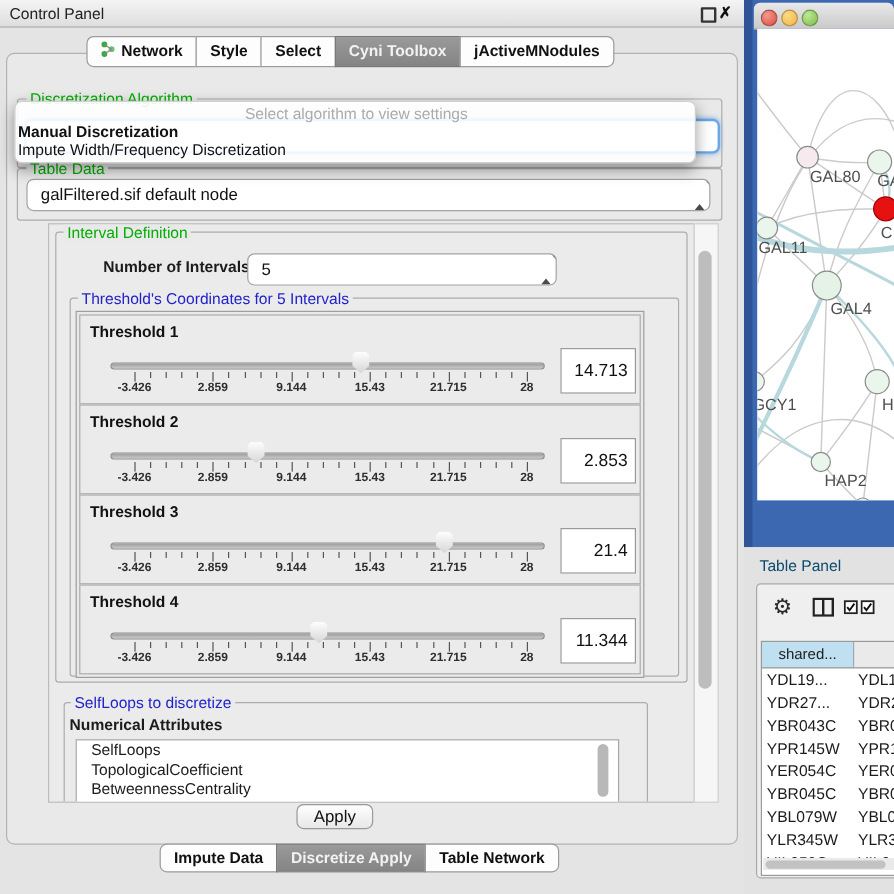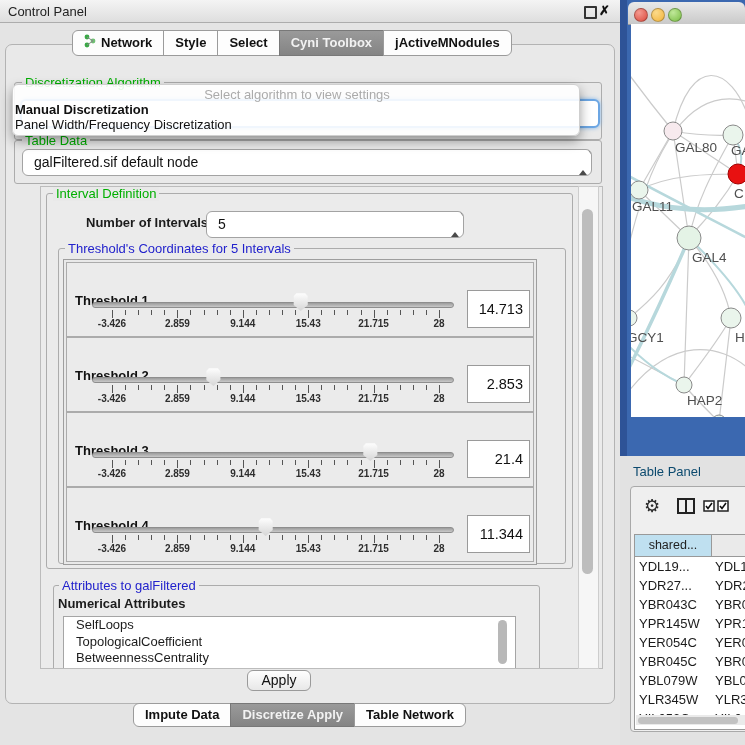--- a/index.html
+++ b/index.html
@@ -45,26 +45,26 @@
   .focusring{border:2px solid #6CA6E3;box-shadow:0 0 4px #7FB3E8;background:#FFF;border-radius:6px;}
 
   .popup{left:12px;top:84px;width:566px;height:48px;background:rgba(255,255,255,0.90);
     border:1px solid #CFCFCF;border-radius:6px;box-shadow:0 5px 12px rgba(0,0,0,0.38);
     font-size:13px;padding-top:2px;}
   .popup .row{height:15px;line-height:15px;padding-left:2px;color:#111;}
   .popup .ph{color:#ABABAB;text-align:center;}
   .popup .b{font-weight:bold;}
 
   .scrollpane{left:40px;top:186px;width:537px;height:481px;background:#EBEBEB;
-    border:1px solid #BCBCBC;overflow:hidden;padding-left:24px;}
+    border:1px solid #BCBCBC;overflow:hidden;}
   .vscroll{left:578px;top:186px;width:19px;height:481px;background:#F6F6F6;border:1px solid #CDCDCD;}
   .vthumb{position:absolute;left:3px;width:11px;border-radius:6px;background:#BDBDBD;}
 
   .threshrow{position:absolute;left:2px;width:466px;height:73px;background:#EBEBEB;border:1px solid #ABABAB;}
-  .threshrow .lbl{position:absolute;left:8px;top:6px;font-size:13px;font-weight:bold;color:#111;margin-top:24px;}
+  .threshrow .lbl{position:absolute;left:8px;top:6px;font-size:13px;font-weight:bold;color:#111;}
   .track{position:absolute;left:25px;top:39px;width:360px;height:4px;border-radius:3px;
     background:linear-gradient(#9C9C9C,#C9C9C9);border:1px solid #8E8E8E;}
   .thumb{position:absolute;top:30px;width:16px;height:18px;
     background:linear-gradient(#FEFEFE,#D6D6D6);
     clip-path:polygon(50% 100%,6% 66%,6% 16%,22% 2%,78% 2%,94% 16%,94% 66%);
     filter:drop-shadow(0 0 1px #6F6F6F);}
   .tick{position:absolute;width:1px;background:#555;}
   .ticklbl{position:absolute;top:55px;font-size:10px;font-weight:bold;color:#2E2E2E;
     transform:translateX(-50%);white-space:nowrap;}
   .valbox{position:absolute;left:400px;top:27px;width:55px;height:36px;background:#FFF;
@@ -286,21 +286,21 @@
           <div class="ticklbl" style="left: 175.8px;">9.144</div>
           <div class="ticklbl" style="left: 241.2px;">15.43</div>
           <div class="ticklbl" style="left: 306.6px;">21.715</div>
           <div class="ticklbl" style="left: 372px;">28</div>
           <div class="thumb" style="left: 190.688px;"></div>
           <div class="valbox">11.344</div>
         </div>
       </div>
 
     <div class="abs groupbox" style="left:12px;top:398px;width:485px;height:88px;"></div>
-    <div class="grouptitle g-blue" style="left:18px;top:391px;background:#EBEBEB;">Attributes to galFiltered</div>
+    <div class="grouptitle g-blue" style="left:18px;top:391px;background:#EBEBEB;">SelfLoops to discretize</div>
     <div class="abs" style="left:17px;top:409px;font-size:13px;font-weight:bold;">Numerical Attributes</div>
     <div class="abs attrlist" id="attr-list" style="left:22px;top:429px;width:451px;height:52px;">
         <div class="it">SelfLoops</div>
         <div class="it">TopologicalCoefficient</div>
         <div class="it">BetweennessCentrality</div>
       </div>
     <div class="abs smallthumb" style="left:457px;top:433px;width:9px;height:44px;"></div>
   </div>
 
   <div class="abs vscroll">
@@ -341,21 +341,21 @@
         <span>Discretize Apply</span>
       </div>
       <div class="tab last">
         <span>Table Network</span>
       </div>
     </div>
 
   <div class="abs popup" id="algo-popup">
       <div class="row ph">Select algorithm to view settings</div>
       <div class="row b">Manual Discretization</div>
-      <div class="row">Panel Width/Frequency Discretization</div>
+      <div class="row">Impute Width/Frequency Discretization</div>
     </div>
 
   <div class="abs netframe">
     <div class="dstrip"></div>
     <div class="mactitle">
       <span class="light" style="left:6px;background:radial-gradient(circle at 35% 30%,#F49A90,#DC4A3D);"></span>
       <span class="light" style="left:23px;background:radial-gradient(circle at 35% 30%,#FBDA8A,#F3B43C);"></span>
       <span class="light" style="left:40px;background:radial-gradient(circle at 35% 30%,#C0E89A,#79BD43);"></span>
     </div>
   </div>

